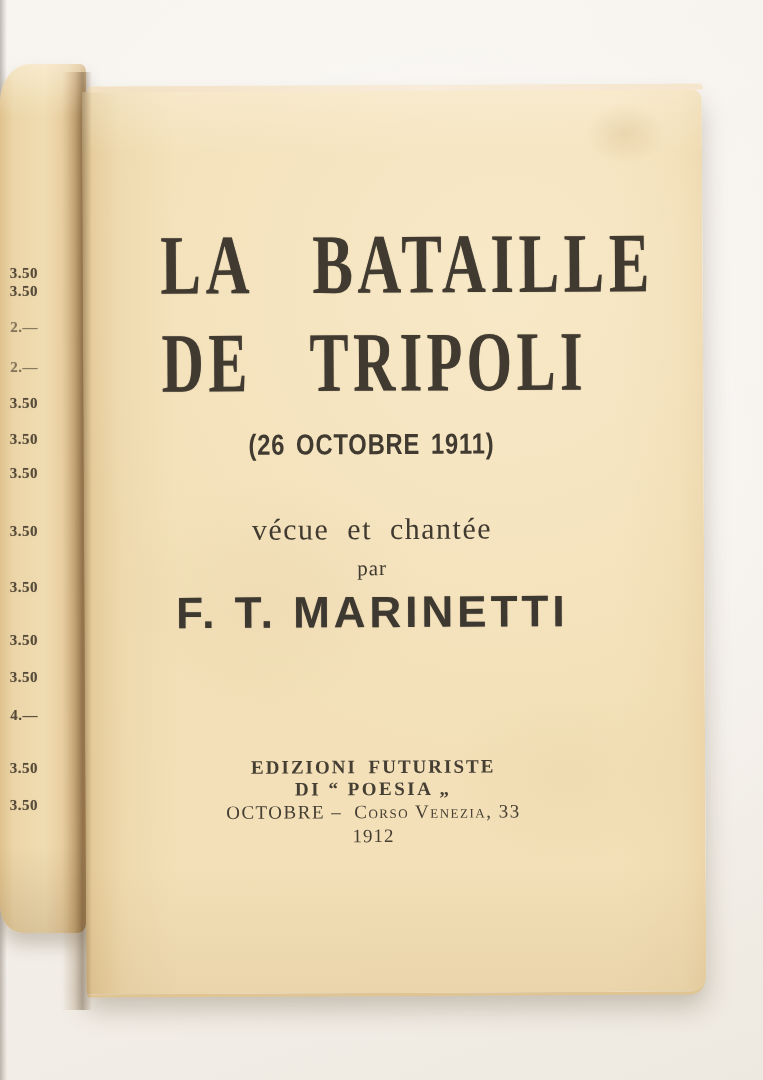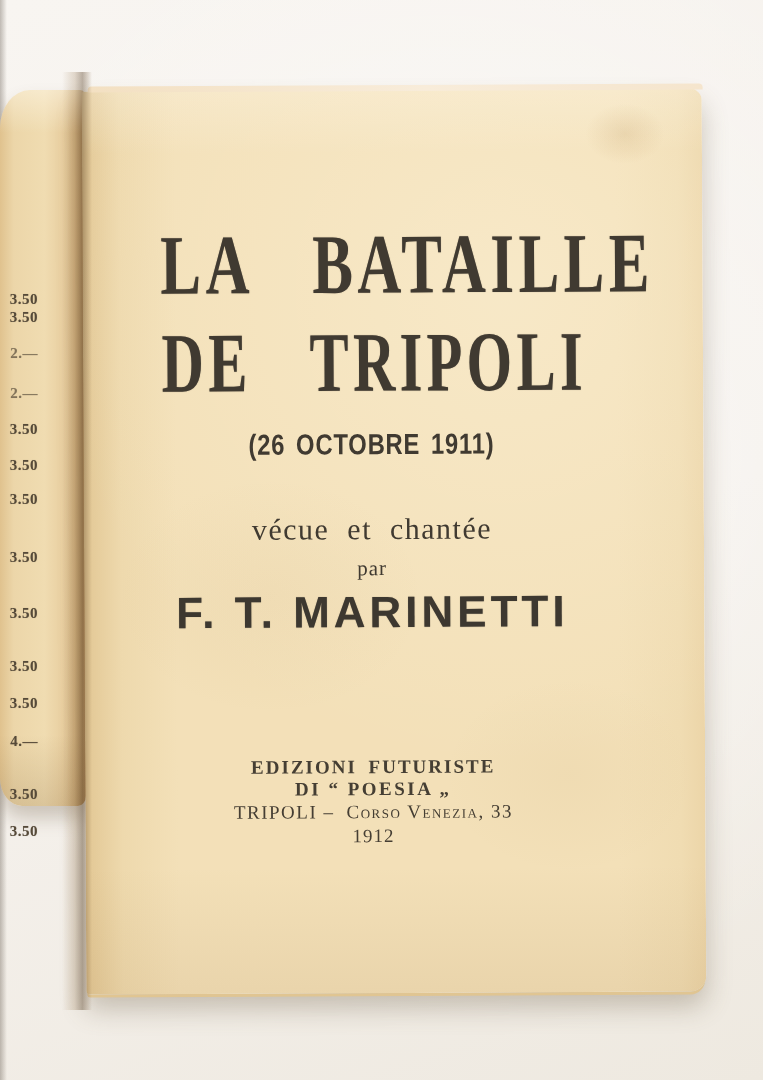--- a/index.html
+++ b/index.html
@@ -14,21 +14,21 @@
       linear-gradient(160deg,#f8f5f1 0%,#f5f1ec 55%,#eee9e0 100%);
   }
   
   .photo .film-edge{
     position:absolute;left:0;top:0;bottom:0;width:7px;
     background:linear-gradient(90deg,rgba(45,33,20,.28),rgba(45,33,20,0));
   }
 
   
   .left-page{
-    position:absolute;left:0;top:90px;width:86px;height:716px;
+    position:absolute;left:0;top:64px;width:86px;height:869px;
     background:
       linear-gradient(180deg,rgba(255,248,232,.5) 0%,rgba(255,248,232,0) 6%,rgba(120,90,50,0) 90%,rgba(120,90,50,.18) 100%),
       linear-gradient(90deg,#e0c28e 0%,#ecd6a9 16%,#f0dcb1 52%,#e7cc9d 78%,#d3b07d 92%,#bb9260 100%);
     border-radius:30px 6px 8px 22px / 38px 8px 10px 28px;
     box-shadow:0 12px 18px rgba(100,84,58,.28);
   }
   .price{
     position:absolute;left:2px;width:36px;text-align:right;
     font:700 15px/1 "Liberation Serif", serif;
     letter-spacing:.5px;color:#564a39;transform:translateY(-50%);
@@ -148,19 +148,19 @@
       </div>
 
       <div class="line byline">vécue et chantée</div>
       <div class="line par">par</div>
 
       <div class="line author">F. T. MARINETTI</div>
 
       <div class="line pub pub-1">EDIZIONI FUTURISTE</div>
       <div class="line pub pub-2">DI “ POESIA „</div>
       <div class="line pub pub-3">
-        <span>TRIPOLI – </span><span class="smallcaps">Corso Venezia</span><span>, 33</span>
+        <span>OCTOBRE – </span><span class="smallcaps">Corso Venezia</span><span>, 33</span>
       </div>
       <div class="line pub pub-year">1912</div>
 
     </div>
   </div>
 </div>
 
 </body></html>

